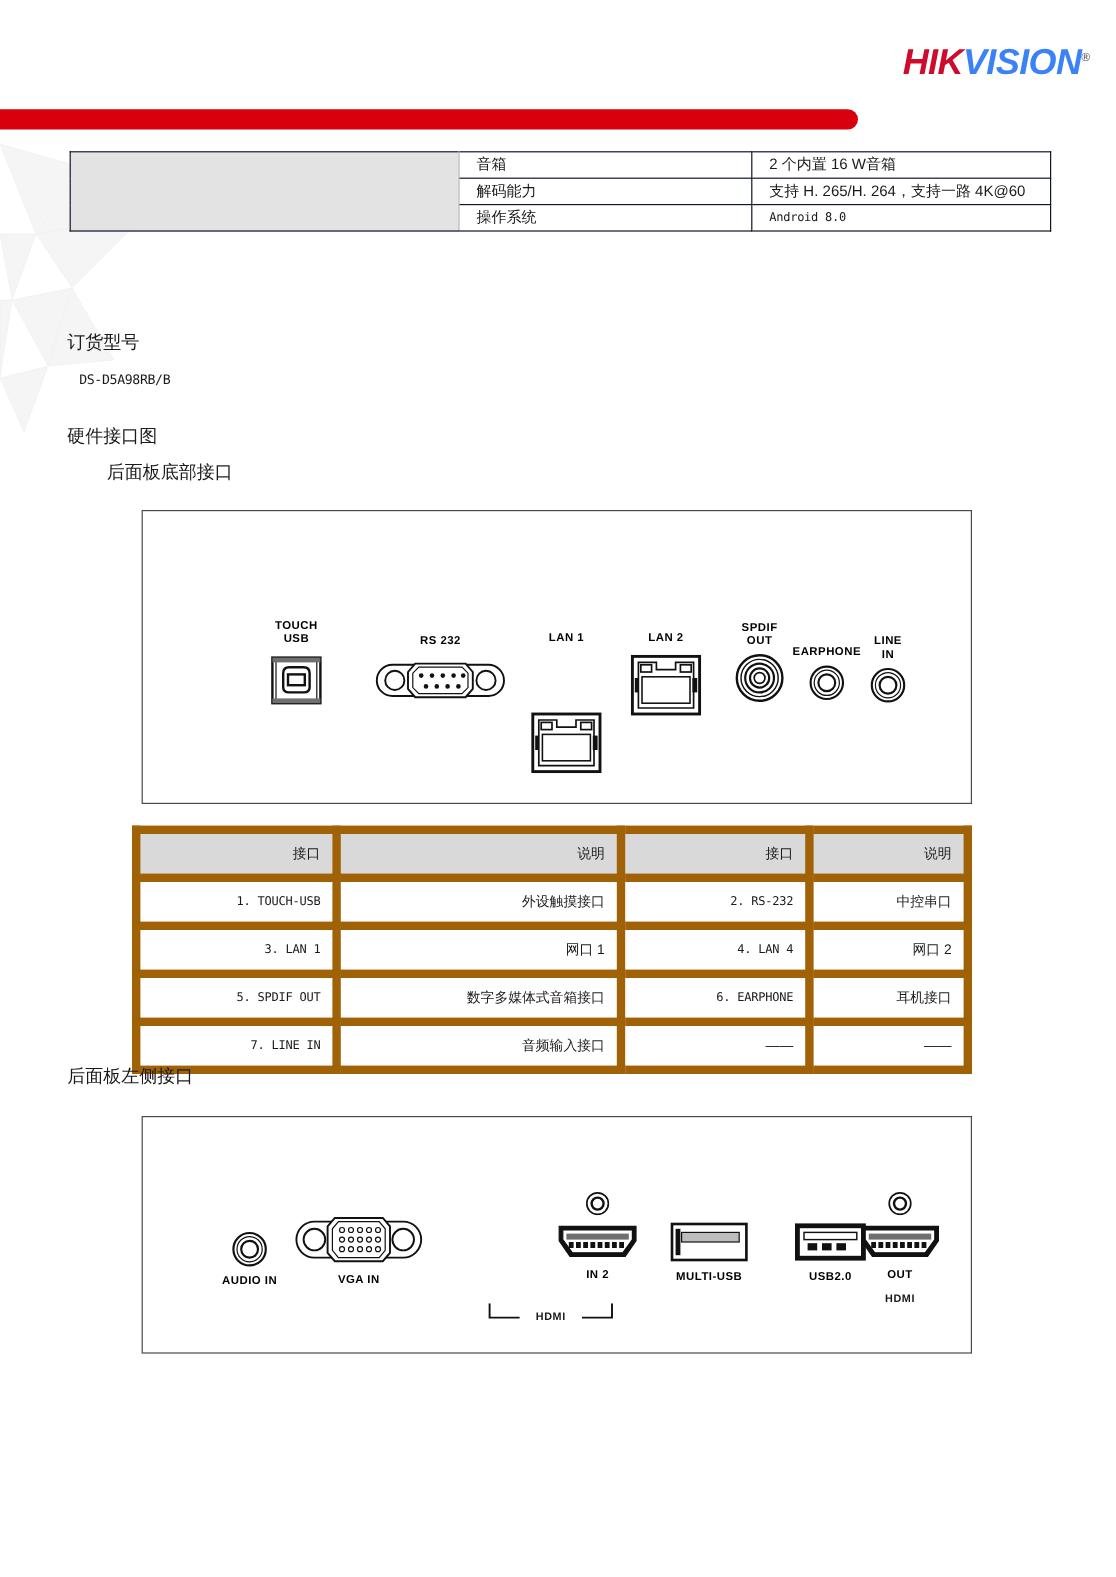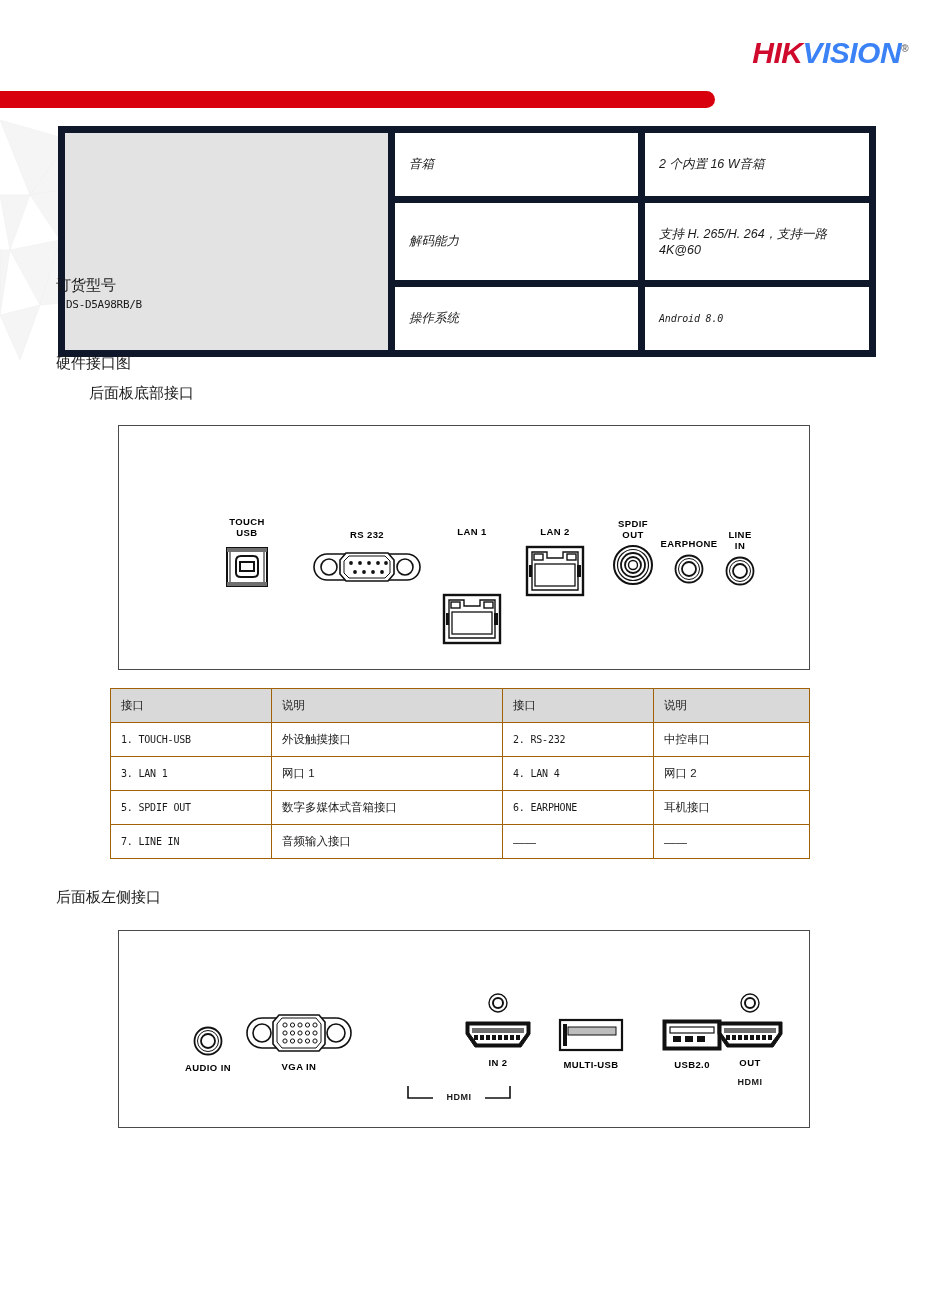--- a/index.html
+++ b/index.html
@@ -21,41 +21,41 @@
   .brand .hik{color:#cf0a2c;}
   .brand .vision{color:#3b82f6;}
   .brand .reg{color:#6d6e71;font-size:10px;vertical-align:super;font-style:normal;}
   .redbar{position:absolute;left:0;top:91px;width:715px;height:17px;
     background:#d9000d;border-radius:0 9px 9px 0;}
 
   
   table{border-collapse:collapse;}
   .spec-table{position:absolute;left:58px;top:126px;width:818px;
     font-size:12.5px;}
-  .spec-table td{border:7px solid #0f172a;padding:23px 14px;vertical-align:middle;
-    height:14px;font-style:italic;}
+  .spec-table td{border:1px solid #0f172a;padding:2px 14px;vertical-align:middle;
+    height:14px;}
   .spec-table td.empty{background:#e3e3e3;width:295px;border-right:1px solid #bfbfbf;}
   .spec-table td.key{width:215px;}
   .spec-table td.val{}
 
   
   .h-big{position:absolute;font-size:15px;color:#1a1a1a;white-space:nowrap;}
   .h-sub{position:absolute;font-size:11px;color:#1a1a1a;white-space:nowrap;
     font-family:"DejaVu Sans Mono","Liberation Mono",monospace;letter-spacing:-0.3px;}
 
   
   .diagram{position:absolute;border:1.4px solid #4a4a4a;background:#fff;}
   .conn{position:absolute;display:flex;flex-direction:column;align-items:center;}
   .conn-label{font-size:9.5px;font-weight:bold;letter-spacing:.4px;
     text-align:center;line-height:11px;color:#000;white-space:nowrap;}
 
   
   .if-table{position:absolute;left:110px;top:688px;width:700px;font-size:11.5px;}
-  .if-table th,.if-table td{border:1px solid #a16207;padding:9px 10px;
-    text-align:left;font-weight:normal;height:13px;}
+  .if-table th,.if-table td{border:7px solid #a16207;padding:9px 10px;
+    text-align:right;font-weight:normal;height:13px;}
   .if-table thead th{background:#d9d9d9;}
   .if-table .c1{width:140px;}
   .if-table .c2{width:210px;}
   .if-table .c3{width:130px;}
   .mono{font-family:"DejaVu Sans Mono","Liberation Mono",monospace;font-size:10px;
     letter-spacing:-0.2px;}
   .hdmi-word{font-size:9px;font-weight:bold;letter-spacing:.5px;}
 </style>
 </head>
 <body>
@@ -92,21 +92,21 @@
         <td class="val">支持 H. 265/H. 264，支持一路 4K@60</td>
       </tr>
       <tr>
         <td class="key">操作系统</td>
         <td class="val mono">Android 8.0</td>
       </tr>
     </tbody>
   </table>
 
   <div class="h-big" style="left:56px;top:276px;">订货型号</div>
-  <div class="h-sub" style="left:66px;top:298px;text-align:center;">DS-D5A98RB/B</div>
+  <div class="h-sub" style="left:66px;top:310px;text-align:center;">DS-D5A98RB/B</div>
   <div class="h-big" style="left:56px;top:354px;">硬件接口图</div>
   <div class="h-big" style="left:56px;top:384px;margin-left:33px;">后面板底部接口</div>
 
   <div class="diagram" style="left:118px;top:425px;width:690px;height:243px;">
 
     <div class="conn" style="left:96px;top:90px;width:64px;">
       <div class="conn-label">TOUCH<br>USB</div>
       <svg width="46" height="46" viewBox="0 0 46 46" style="margin-top:5px;">
         <rect x="3" y="5" width="40" height="38" fill="#fff" stroke="#111" stroke-width="2"></rect>
         <rect x="6" y="8" width="34" height="32" fill="#fff" stroke="#111" stroke-width="1"></rect>

